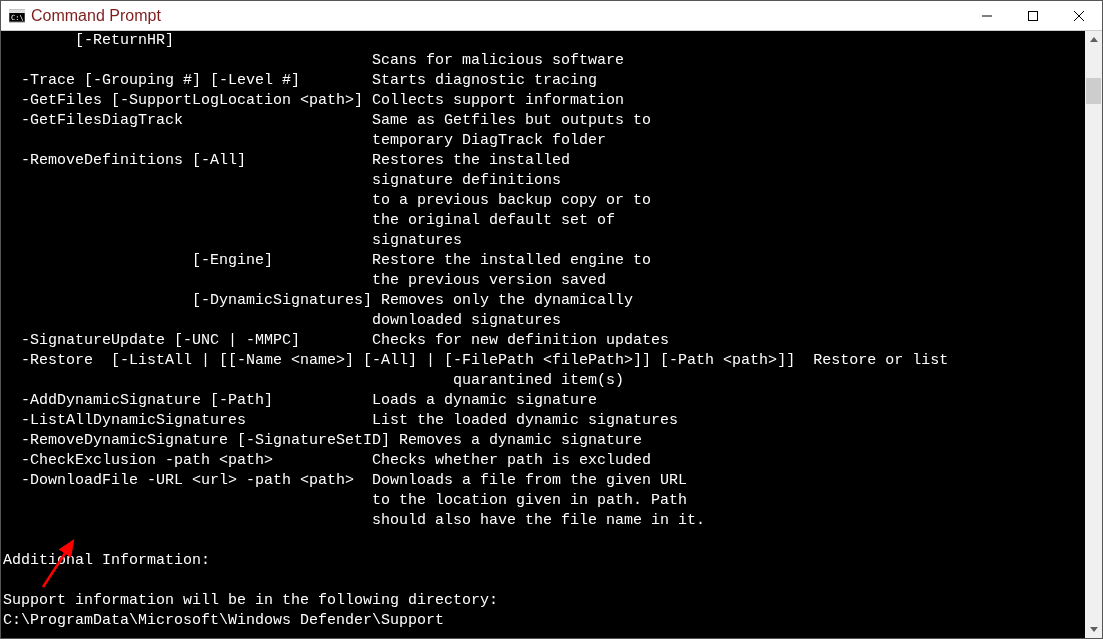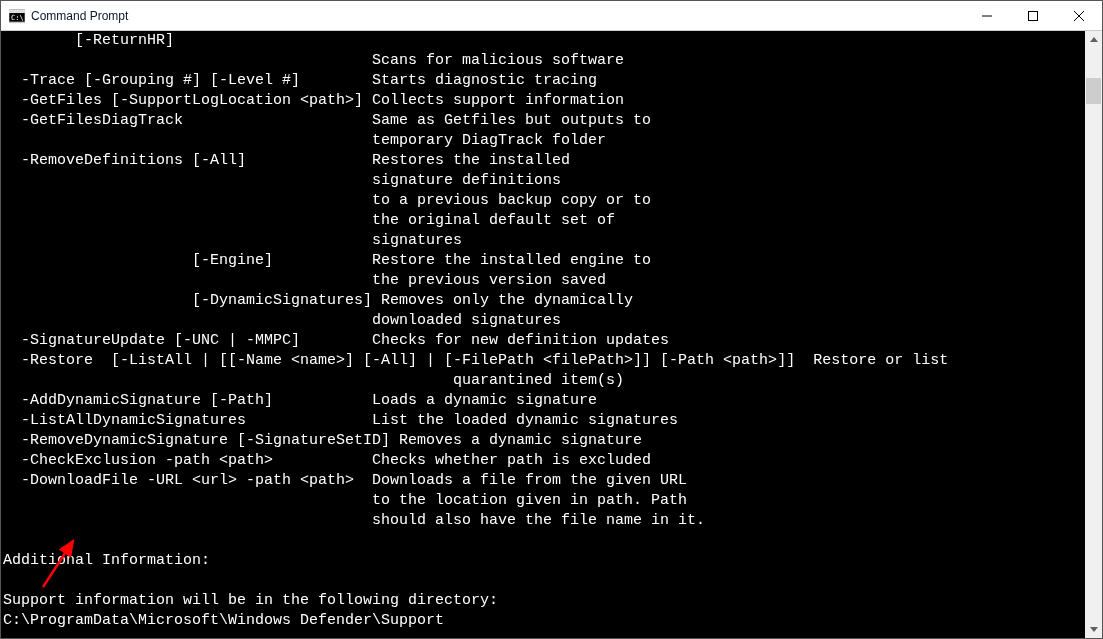--- a/index.html
+++ b/index.html
@@ -28,22 +28,22 @@
     }
     .titlebar-icon {
       width: 16px;
       height: 16px;
       margin: 0 6px 0 8px;
       display: flex;
       align-items: center;
       justify-content: center;
     }
     .titlebar-title {
-      font-size: 12px;
-      color: #0f172a;
+      font-size: 16px;
+      color: #7f1d1d;
       flex: 0 0 auto;
     }
     .titlebar-spacer { flex: 1; }
     .titlebar-btn {
       width: 46px;
       height: 30px;
       display: flex;
       align-items: center;
       justify-content: center;
       font-size: 10px;

